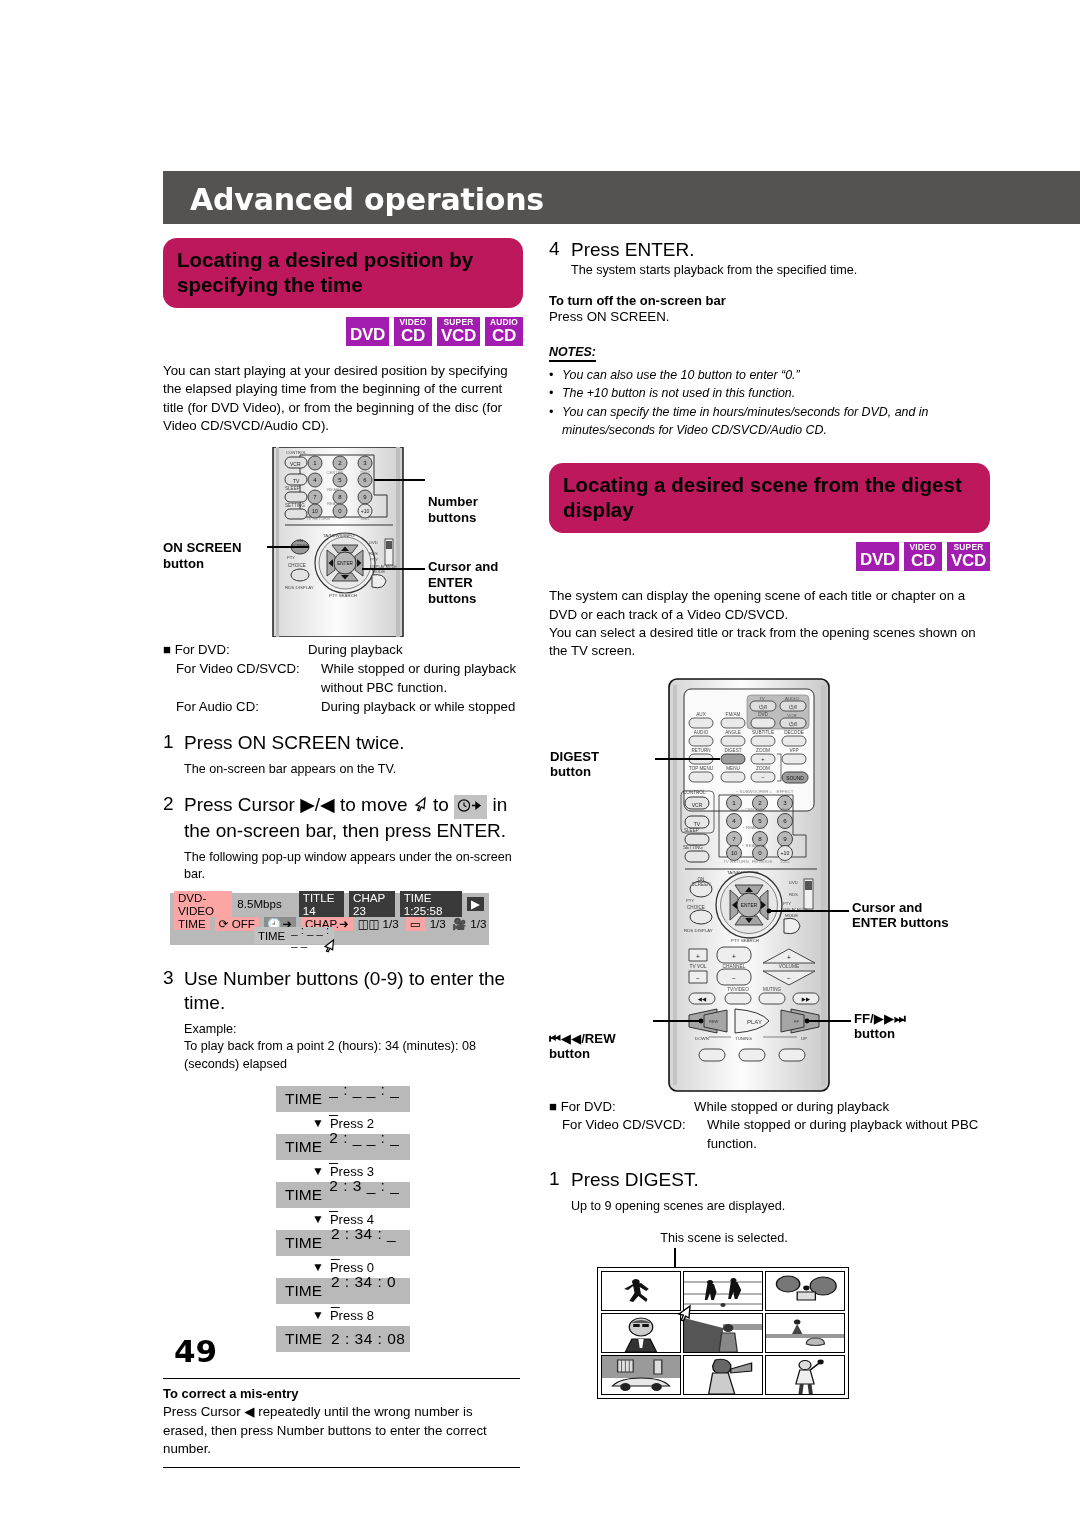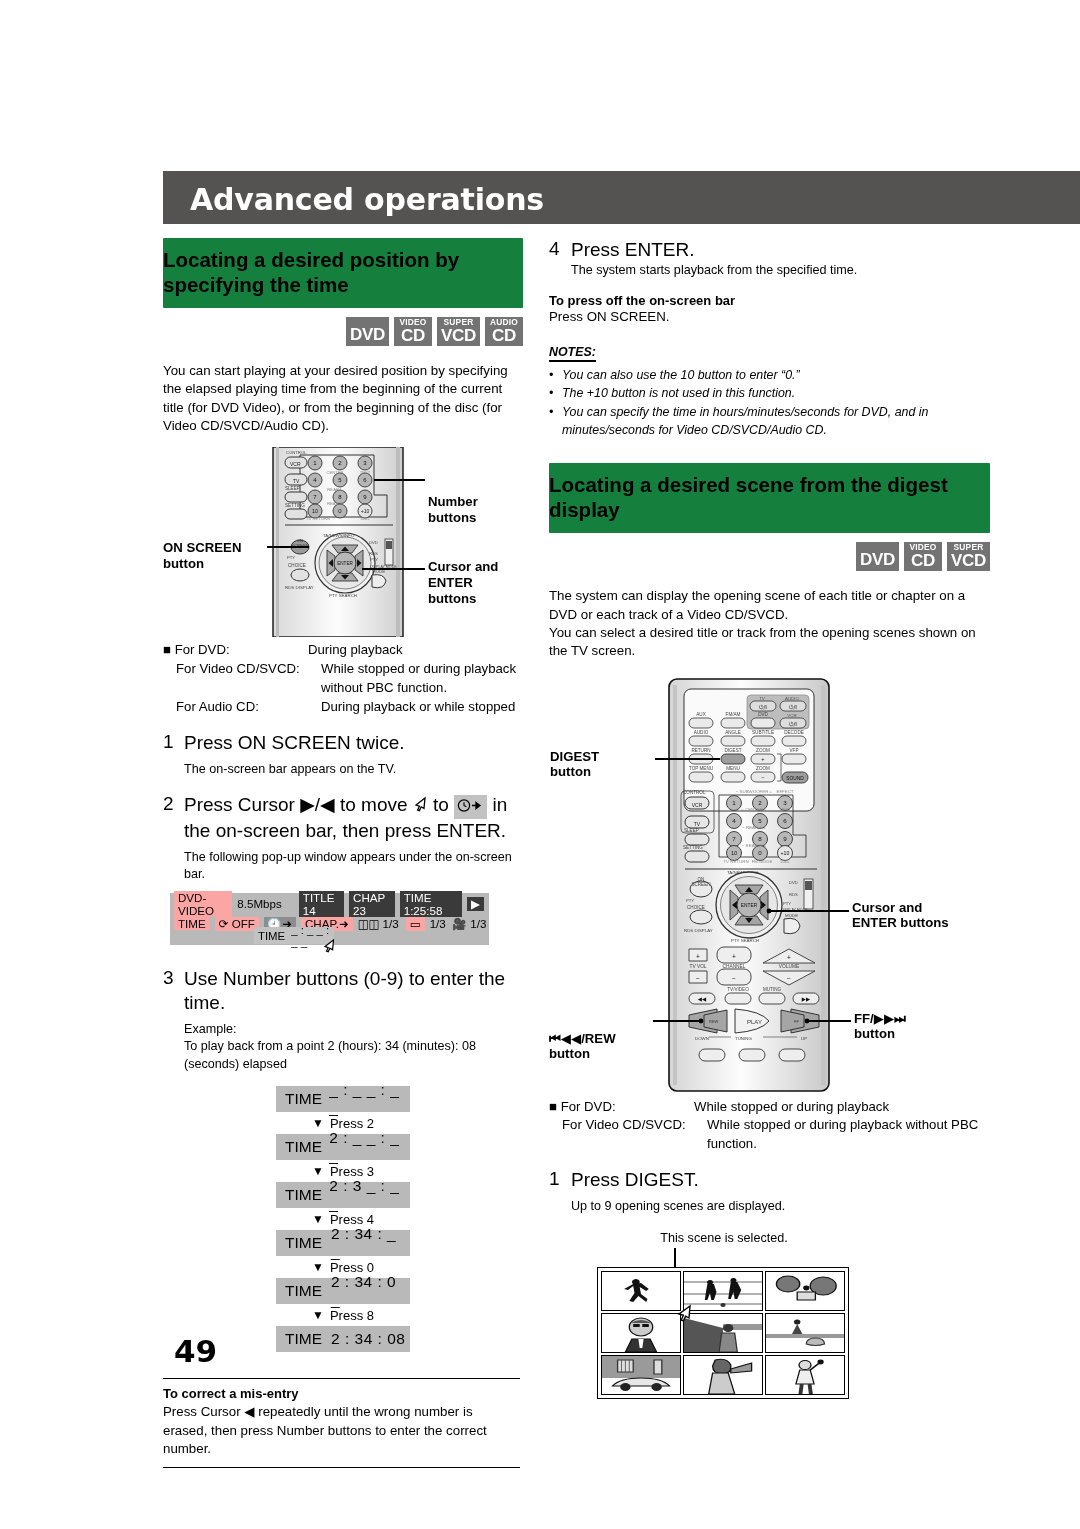--- a/index.html
+++ b/index.html
@@ -7,31 +7,31 @@
        font-family:"Liberation Sans","DejaVu Sans",sans-serif;color:#000;}
   .page{position:absolute;left:0;top:0;width:1080px;height:1529px;overflow:hidden;}
 
   
   .hdr-bar{position:absolute;left:163px;top:171px;width:953px;height:53px;
            background:#555352;}
   .hdr-bar span{position:absolute;left:27px;top:11px;font-size:30px;font-weight:bold;
                 color:#fff;letter-spacing:-0.2px;font-family:"DejaVu Sans",sans-serif;}
 
   
-  .sect-title{background:#15803d;border-radius:1px;padding:9px 14px 11px 0;
+  .sect-title{background:#be185d;border-radius:14px;padding:9px 14px 11px 14px;
               font-size:20.5px;font-weight:bold;line-height:1.22;}
   .body-txt{font-size:13.3px;line-height:1.38;}
   .step-num{font-size:19px;}
   .step-head{font-size:19px;line-height:1.25;}
   .sub-txt{font-size:12.6px;line-height:1.4;}
   .bold{font-weight:bold;}
 
   
   .badges{display:flex;gap:3px;}
-  .badge{background:#737373;color:#fff;text-align:center;border-left:2px solid #fff;
+  .badge{background:#a21caf;color:#fff;text-align:center;border-left:2px solid #fff;
          box-sizing:border-box;padding:1px 4px 2px 4px;min-width:40px;
          display:flex;flex-direction:column;justify-content:flex-end;}
   .badge .b-top{font-size:8.4px;font-weight:bold;line-height:9px;letter-spacing:.2px;}
   .badge .b-main{font-size:17px;font-weight:bold;line-height:17px;letter-spacing:-.3px;}
   .badge.one .b-main{line-height:19px;}
 
   
   .colL{position:absolute;left:163px;top:238px;width:360px;}
   .colR{position:absolute;left:549px;top:238px;width:441px;}
 
@@ -389,21 +389,21 @@
 
   <div class="colR">
 
     <div style="display:flex;">
       <div class="step-num" style="width:22px;flex:0 0 22px;">4</div>
       <div class="step-head">Press ENTER.</div>
     </div>
     <div class="sub-txt" style="margin:0 0 0 22px;">The system starts playback from the specified time.</div>
 
     <div style="margin-top:14px;">
-      <div class="bold" style="font-size:13px;">To press off the on-screen bar</div>
+      <div class="bold" style="font-size:13px;">To turn off the on-screen bar</div>
       <div class="body-txt">Press ON SCREEN.</div>
     </div>
 
     <div style="margin-top:15px;">
       <div class="notes-hd">NOTES:</div>
       <div style="margin-top:5px;">
         <div class="note-li">
             <span class="dot">•</span>
             <span>You can also use the 10 button to enter “0.”</span>
           </div>

